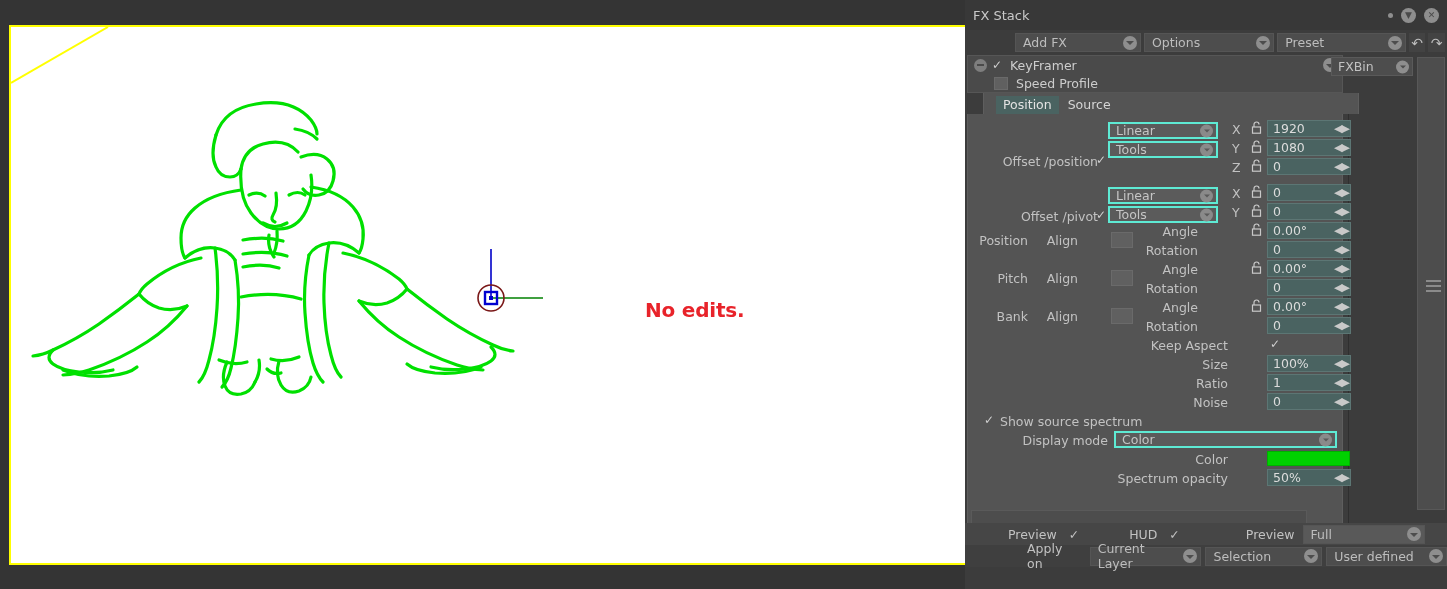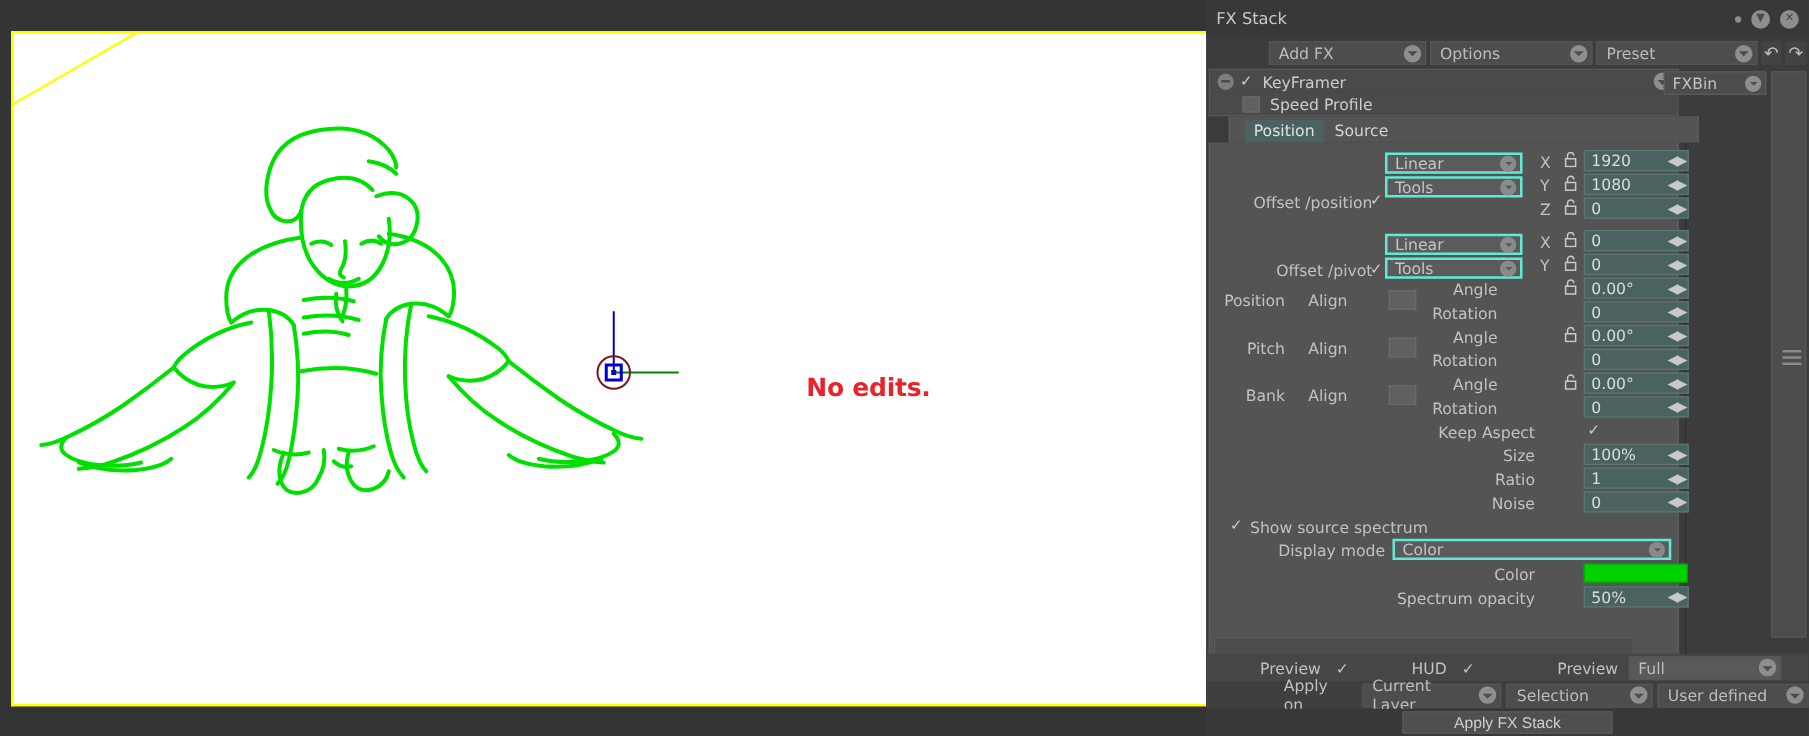--- a/index.html
+++ b/index.html
@@ -520,18 +520,15 @@
       <div class="ddown" style="margin-left:4px; width:117px;">
         <span>Selection</span>
         <span class="arrow"></span>
       </div>
       <div class="ddown" style="margin-left:4px; width:121px;">
         <span>User defined</span>
         <span class="arrow"></span>
       </div>
     </div>
 
-    <div class="botbar3">
-      <button class="applybtn">Apply FX Stack</button>
-    </div>
 
   </div>
 </div>
 
 </body></html>

